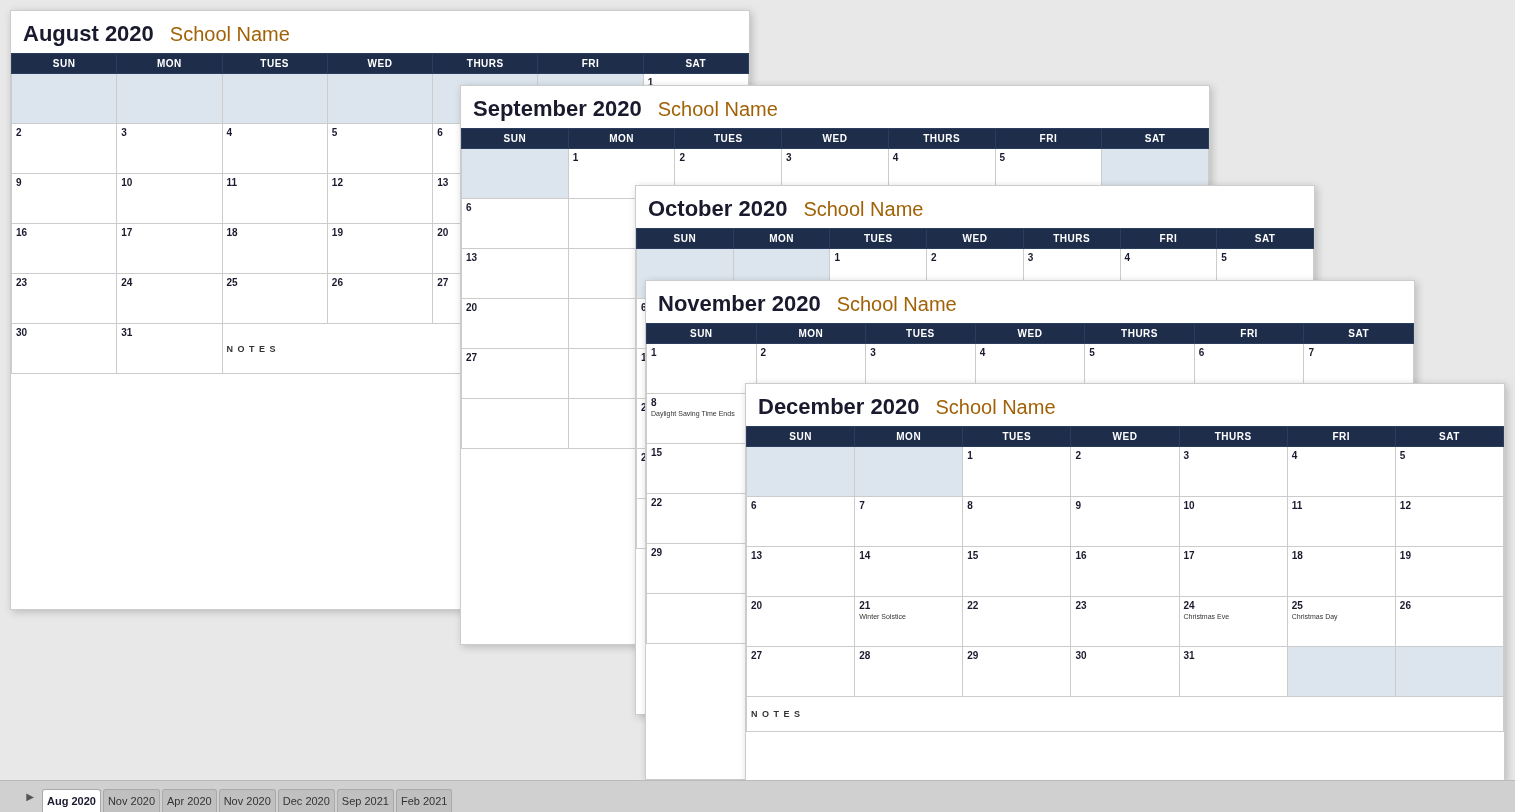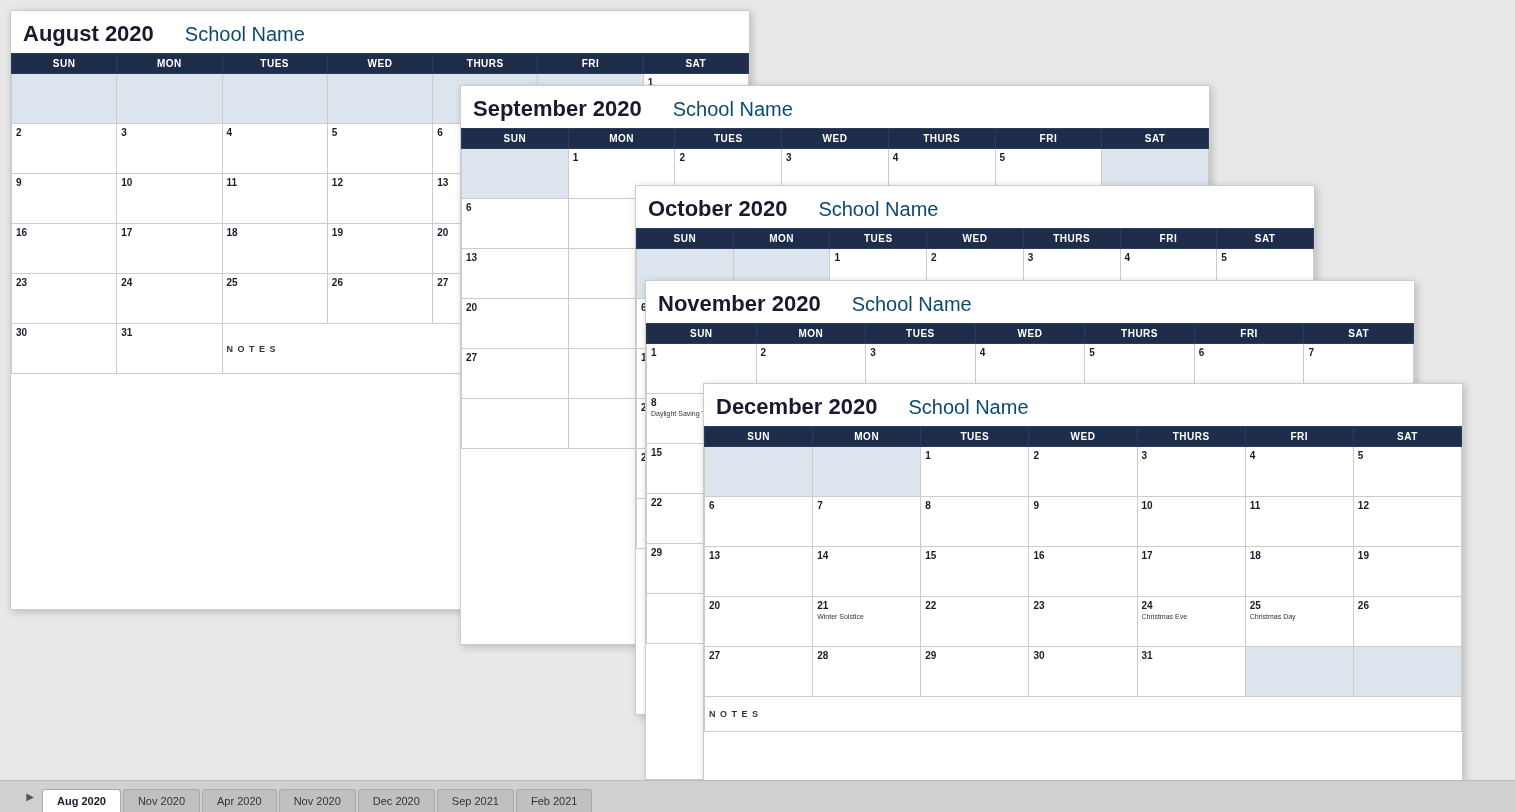--- a/index.html
+++ b/index.html
@@ -22,22 +22,21 @@
 
     .cal-month-title {
       font-size: 22px;
       font-weight: 900;
       color: #1a1a2e;
     }
 
     .cal-school-name {
       font-size: 20px;
       font-weight: 400;
-      color: #0c4a6e;
-      margin-left: 15px;
+      color: #a16207;
     }
 
     .cal-grid {
       width: 100%;
       border-collapse: collapse;
     }
 
     .cal-grid th {
       background: #1e2d4a;
       color: white;
@@ -88,21 +87,21 @@
       height: 32px;
       background: #d0d0d0;
       display: flex;
       align-items: flex-end;
       padding-left: 20px;
       gap: 2px;
       border-top: 1px solid #bbb;
     }
 
     .tab {
-      padding: 5px 14px;
+      padding: 5px 4px;
       font-size: 11px;
       background: #c0c0c0;
       border: 1px solid #aaa;
       border-bottom: none;
       border-radius: 3px 3px 0 0;
       cursor: pointer;
       color: #333;
     }
 
     .tab.active {
@@ -406,21 +405,21 @@
       </tr>
       <tr>
         <td></td>
         <td></td>
         <td class="notes-row" colspan="5">N O T E S</td>
       </tr>
     </tbody>
   </table>
 </div>
 
-<div class="calendar-page" style="top:383px; left:703px; width:760px; height:400px;">
+<div class="calendar-page" style="top:383px; left:745px; width:760px; height:400px;">
   <div class="cal-header">
     <span class="cal-month-title">December 2020</span>
     <span class="cal-school-name">School Name</span>
   </div>
   <table class="cal-grid">
     <thead>
       <tr>
         <th>SUN</th>
         <th>MON</th>
         <th>TUES</th>

